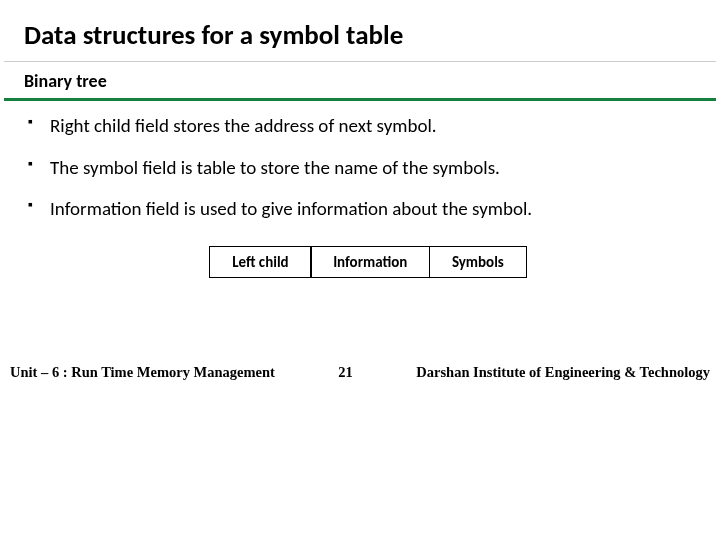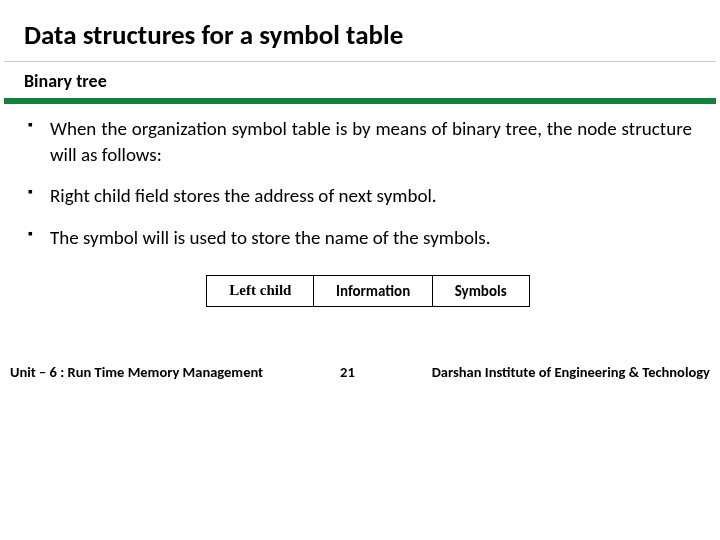--- a/index.html
+++ b/index.html
@@ -1,42 +1,42 @@
 <!DOCTYPE html>
 <html><head>
 <meta charset="utf-8">
 <style>
   * { margin: 0; padding: 0; box-sizing: border-box; }
   html, body { width: 720px; height: 540px; font-family: Calibri, Arial, sans-serif; background: #fff; color: #000; }
   .slide { width: 720px; height: 391px; position: relative; display: flex; flex-direction: column; }
   .title { font-size: 27px; font-weight: bold; padding: 18px 20px 10px 20px; border-bottom: 1px solid #ccc; margin: 0 4px; }
-  .subtitle { font-size: 18px; font-weight: bold; padding: 8px 20px 6px 20px; border-bottom: 6px solid #15803d; margin: 0 4px; }
+  .subtitle { font-size: 18px; font-weight: bold; padding: 8px 20px 6px 20px; border-bottom: 3px solid #15803d; margin: 0 4px; }
   .body { padding: 12px 28px 0 28px; flex: 1; }
   ul.bullets { list-style: none; }
   ul.bullets li { position: relative; padding-left: 22px; font-size: 19px; line-height: 1.35; margin-bottom: 16px; text-align: justify; }
   ul.bullets li::before { content: "▪"; position: absolute; left: 0; top: 0; font-size: 14px; color: #000; }
   .node-table { display: flex; justify-content: center; margin-top: 24px; }
   .node-table .cell { border: 1.5px solid #000; padding: 6px 22px; font-size: 15px; font-weight: bold; text-align: center; margin-left: -1.5px; }
-  .node-table .cell:first-child { margin-left: 16px; font-family: Liberation Serif, serif; }
-  .footer { display: flex; align-items: center; justify-content: space-between; font-size: 14.5px; font-weight: bold; padding: 0 10px 10px 10px; }
+  .node-table .cell:first-child { margin-left: 16px; }
+  .footer { display: flex; align-items: center; justify-content: space-between; font-size: 14.5px; font-weight: bold; padding: 0 10px 10px 10px; font-family: Liberation Serif, serif; }
   .footer .left { white-space: nowrap; }
   .footer .pagenum { flex: 0 0 auto; padding: 0 14px; }
   .footer .right { white-space: nowrap; }
 </style>
 </head>
 <body>
 
 <div class="slide">
   <div class="title">Data structures for a symbol table</div>
   <div class="subtitle">Binary tree</div>
   <div class="body">
     <ul class="bullets">
-      <li>When the organization symbol table is by means of binary tree, the node structure will as follows:</li>
       <li>Right child field stores the address of next symbol.</li>
-      <li>The symbol will is used to store the name of the symbols.</li>
+      <li>The symbol field is table to store the name of the symbols.</li>
+      <li>Information field is used to give information about the symbol.</li>
     </ul>
     <div class="node-table">
       <div class="cell">Left child</div>
       <div class="cell">Information</div>
       <div class="cell">Symbols</div>
     </div>
   </div>
   <div class="footer">
     <span class="left">Unit – 6 : Run Time Memory Management</span>
     <span class="pagenum">21</span>

